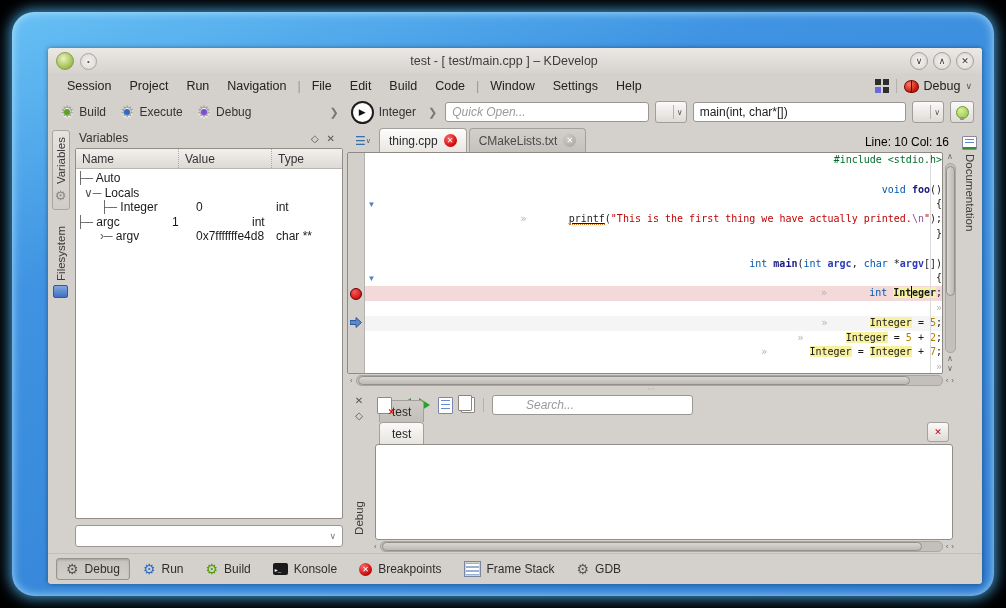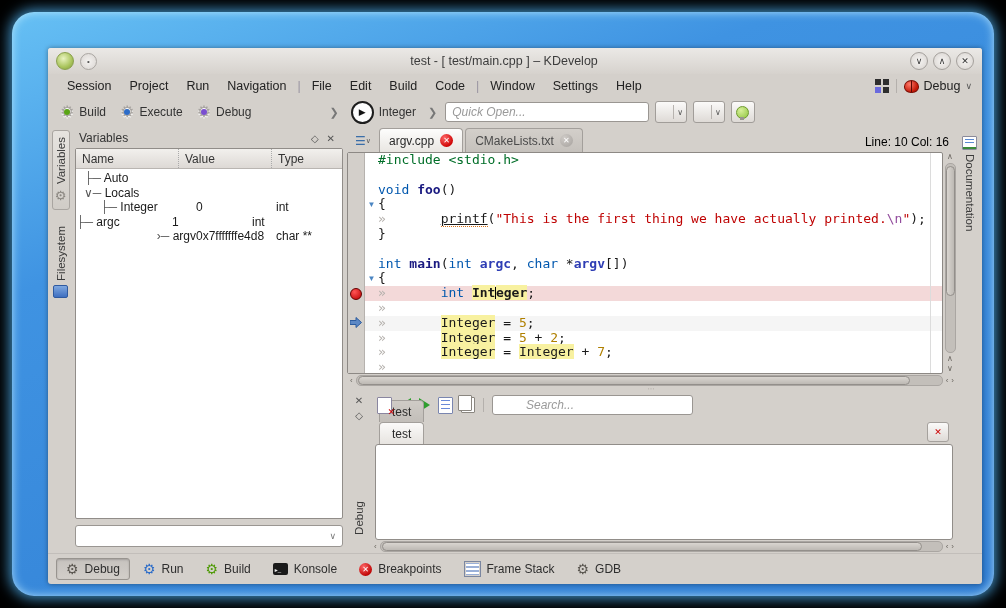--- a/index.html
+++ b/index.html
@@ -103,21 +103,21 @@
   .closegrey{width:13px;height:13px;border-radius:50%;background:radial-gradient(circle at 35% 30%,#cfcbc7,#a5a19d);
     color:#fff;font-size:8px;display:flex;align-items:center;justify-content:center;}
   .cursorpos{margin-left:auto;font-size:12px;color:#000000;padding:0 6px 3px 0;display:flex;align-items:center;gap:6px;}
   .editor{display:flex;flex:0 0 auto;height:222px;}
   .codewrap{flex:1;background:#fff;border:1px solid #8d8985;border-radius:2px;overflow:hidden;position:relative;}
   .coderule{position:absolute;top:0;bottom:0;right:11px;width:1px;background:#dcdcdc;}
   .cl{display:flex;height:14.8px;}
   .cl .gut{width:16px;flex:0 0 auto;background:#d3cfca;border-right:1px solid #b6b2ae;
     display:flex;align-items:center;justify-content:center;}
   .cl .fold{width:13px;flex:0 0 auto;font-size:8px;color:#4a85c2;display:flex;align-items:center;justify-content:center;}
-  .cl .txt{flex:1;font-family:"DejaVu Sans Mono",monospace;font-size:13px;line-height:14.8px;white-space:pre;color:#1a1a1a;}
+  .cl .txt{flex:1;font-family:"DejaVu Sans Mono",monospace;font-size:10px;line-height:14.8px;white-space:pre;color:#1a1a1a;text-align:right;}
   .cl.bg-bp .fold,.cl.bg-bp .txt{background:#f3d9d9;}
   .cl.bg-cur .fold,.cl.bg-cur .txt{background:#f5f5f5;}
   .p{color:#006e28;} .k{color:#0057ae;} .f{color:#191980;font-weight:bold;}
   .a{color:#2e3db4;font-weight:bold;} .s{color:#bf0303;} .e{color:#924c9d;} .n{color:#b08000;}
   .h{background:#f8f1a0;} .hb{background:#f8f1a0;font-weight:bold;}
   .u{text-decoration:underline;border-bottom:1px dotted #d9731a;}
   .tm{color:#b4b0ac;}
   .caret{display:inline-block;width:1.5px;height:12px;background:#000;vertical-align:-2px;margin:0 -0.5px;}
   .bugm{width:10px;height:10px;border-radius:50%;background:radial-gradient(circle at 35% 30%,#f55,#b00);border:1px solid #600;}
   
@@ -228,20 +228,21 @@
     <span class="tbtn">
       <span class="playbtn">▶</span>
       <span>Integer</span>
     </span>
     <span class="expander">❯</span>
     <input class="oxy" style="width: 190px;" placeholder="Quick Open...">
     <span class="navbtn">
       <span class="arrow arrow-left"></span>
       <span class="ddchev">∨</span>
     </span>
+    <input class="oxy" style="width: 200px;" value="main(int, char*[])">
     <span class="navbtn">
       <span class="arrow arrow-right"></span>
       <span class="ddchev">∨</span>
     </span>
     <span class="bulbbtn">
       <span class="bulb"></span>
     </span>
   </div>
 
   <div class="main">
@@ -265,58 +266,58 @@
         <span class="lp-hicon">✕</span>
       </div>
       <div class="vartable">
         <div class="vt-head">
           <span class="c c-name">Name</span>
           <span class="c c-val">Value</span>
           <span class="c c-type">Type</span>
         </div>
         <div class="vrows">
               <div class="vrow">
-                <span class="nm" style="padding-left: 8px;"><span class="tree">├─ </span><span>Auto</span></span>
+                <span class="nm" style=""><span class="tree">├─ </span><span>Auto</span></span>
                 <span class="vl"></span>
                 <span class="tp"></span>
               </div>
               <div class="vrow">
                 <span class="nm" style="padding-left: 8px;"><span class="tree">∨─ </span><span>Locals</span></span>
                 <span class="vl"></span>
                 <span class="tp"></span>
               </div>
               <div class="vrow">
                 <span class="nm" style="padding-left: 24px;"><span class="tree">├─ </span><span>Integer</span></span>
                 <span class="vl">0</span>
                 <span class="tp">int</span>
               </div>
               <div class="vrow">
                 <span class="nm" style=""><span class="tree">├─ </span><span>argc</span></span>
                 <span class="vl">1</span>
                 <span class="tp">int</span>
               </div>
               <div class="vrow">
-                <span class="nm" style="padding-left: 24px; text-align: right;"><span class="tree">›─ </span><span>argv</span></span>
+                <span class="nm" style="padding-left: 24px;"><span class="tree">›─ </span><span>argv</span></span>
                 <span class="vl">0x7fffffffe4d8</span>
                 <span class="tp">char **</span>
               </div>
             </div>
       </div>
       <div class="lp-combo">
         <span class="chev">∨</span>
       </div>
     </div>
 
     <div class="center">
 
       <div class="tabbar">
         <span class="listbtn">☰<span style="font-size:7px;color:#555;">∨</span></span>
         <span style="display:flex;align-items:flex-end;">
               <span class="etab active">
-                <span>argv.cpp</span>
+                <span>thing.cpp</span>
                 <span class="closered">✕</span>
               </span>
               <span class="etab inactive">
                 <span>CMakeLists.txt</span>
                 <span class="closegrey">✕</span>
               </span>
             </span>
         <span class="cursorpos">
           <span>Line: 10 Col: 16</span>
         </span>

